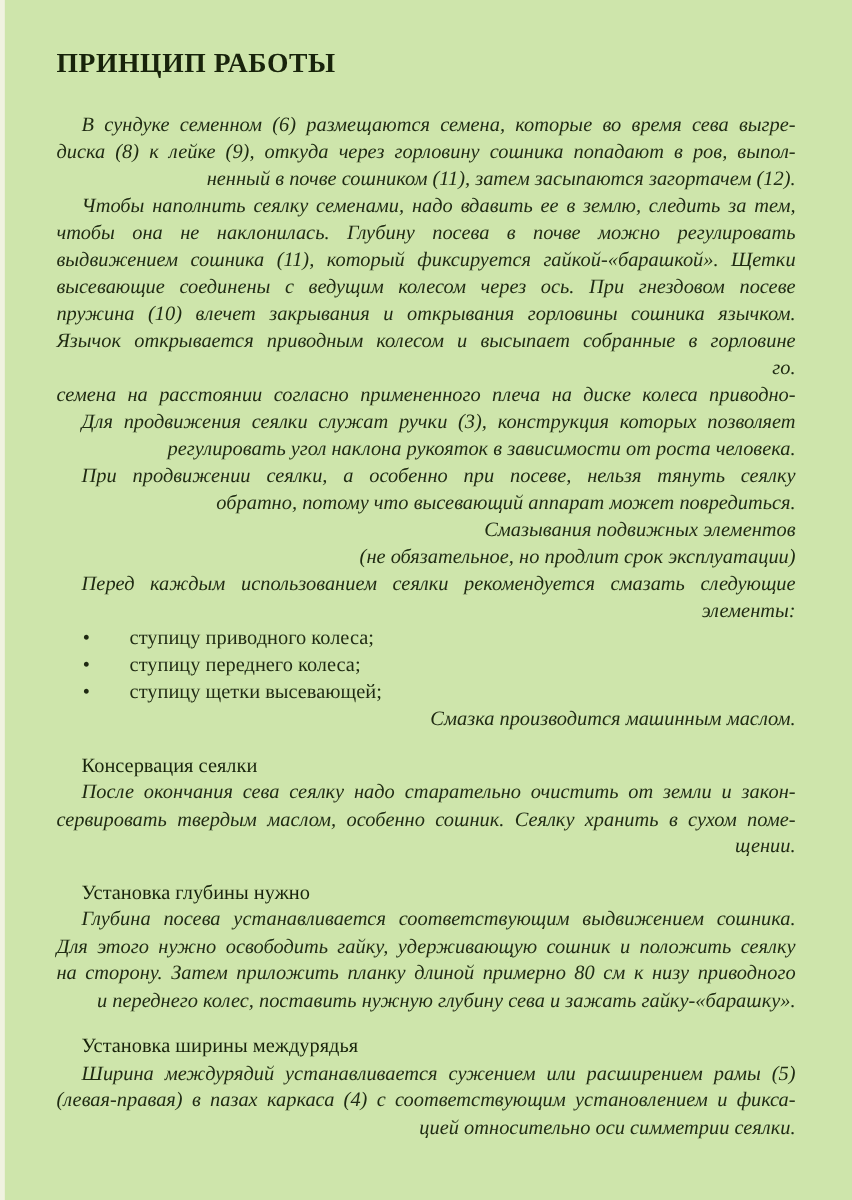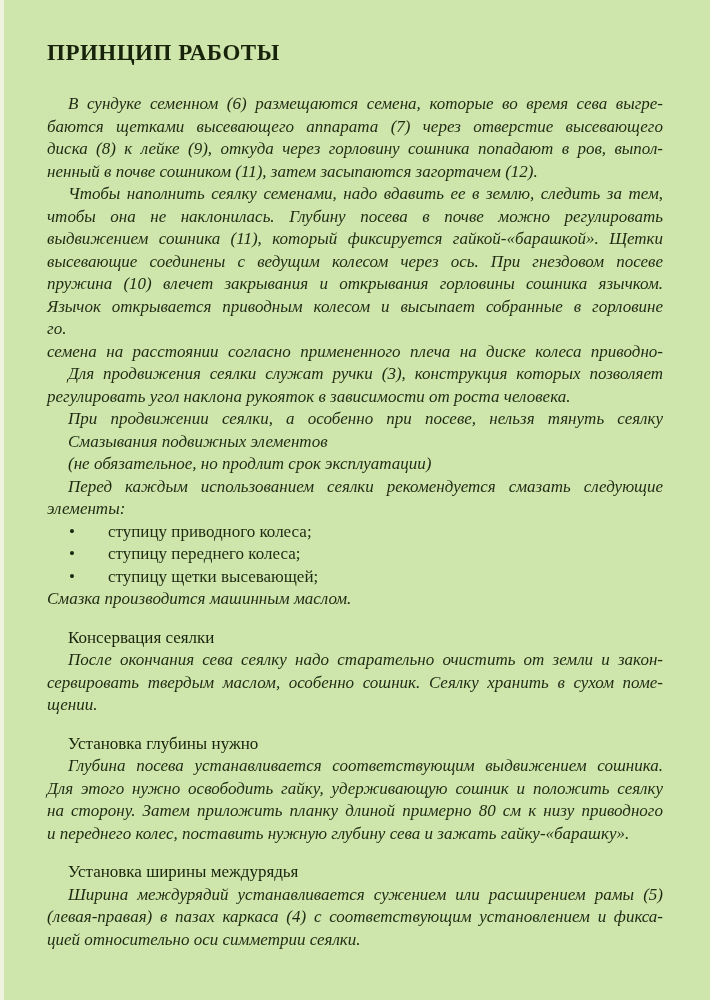--- a/index.html
+++ b/index.html
@@ -27,20 +27,21 @@
     line-height: 26px;
     letter-spacing: 0.5px;
     color: #18230b;
     margin: 0 0 27px 0;
   }
   .para { margin: 0; font-style: italic; }
   .line {
     font-size: 17px;
     line-height: 22.5px;
     white-space: normal;
+    text-align: right;
   }
   .line.just {
     text-align: justify;
     text-align-last: justify;
   }
   .line.first { text-indent: 21px; }
   .heading {
     font-weight: normal;
     font-size: 17px;
     line-height: 22.5px;
@@ -64,40 +65,40 @@
 </head>
 <body>
 
 <div class="left-strip"></div>
 
 <div class="doc">
   <div class="title">ПРИНЦИП РАБОТЫ</div>
   <div>
       <div class="para">
         <div class="line just first">В сундуке семенном (6) размещаются семена, которые во время сева выгре-</div>
-        <div class="line just">баются щетками высевающего аппарата (7) через отверстие высевающего</div>
         <div class="line just">диска (8) к лейке (9), откуда через горловину сошника попадают в ров, выпол-</div>
         <div class="line">ненный в почве сошником (11), затем засыпаются загортачем (12).</div>
       </div>
       <div class="para">
         <div class="line just first">Чтобы наполнить сеялку семенами, надо вдавить ее в землю, следить за тем,</div>
         <div class="line just">чтобы она не наклонилась. Глубину посева в почве можно регулировать</div>
         <div class="line just">выдвижением сошника (11), который фиксируется гайкой-«барашкой». Щетки</div>
         <div class="line just">высевающие соединены с ведущим колесом через ось. При гнездовом посеве</div>
         <div class="line just">пружина (10) влечет закрывания и открывания горловины сошника язычком.</div>
         <div class="line just">Язычок открывается приводным колесом и высыпает собранные в горловине</div>
         <div class="line">го.</div>
         <div class="line just">семена на расстоянии согласно примененного плеча на диске колеса приводно-</div>
       </div>
       <div class="para">
         <div class="line just first">Для продвижения сеялки служат ручки (3), конструкция которых позволяет</div>
         <div class="line">регулировать угол наклона рукояток в зависимости от роста человека.</div>
       </div>
       <div class="para">
         <div class="line just first">При продвижении сеялки, а особенно при посеве, нельзя тянуть сеялку</div>
+        <div class="line">обратно, потому что высевающий аппарат может повредиться.</div>
       </div>
       <div class="para">
         <div class="line first">Смазывания подвижных элементов</div>
       </div>
       <div class="para">
         <div class="line first">(не обязательное, но продлит срок эксплуатации)</div>
       </div>
       <div class="para">
         <div class="line just first">Перед каждым использованием сеялки рекомендуется смазать следующие</div>
         <div class="line">элементы:</div>

